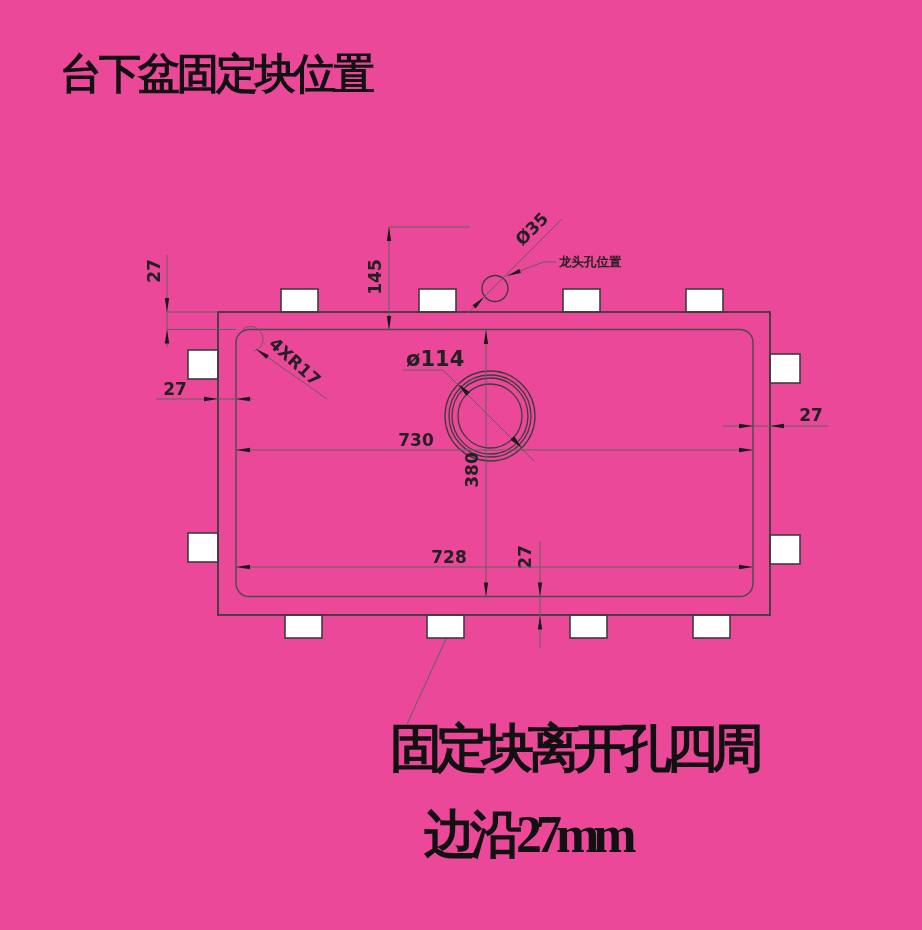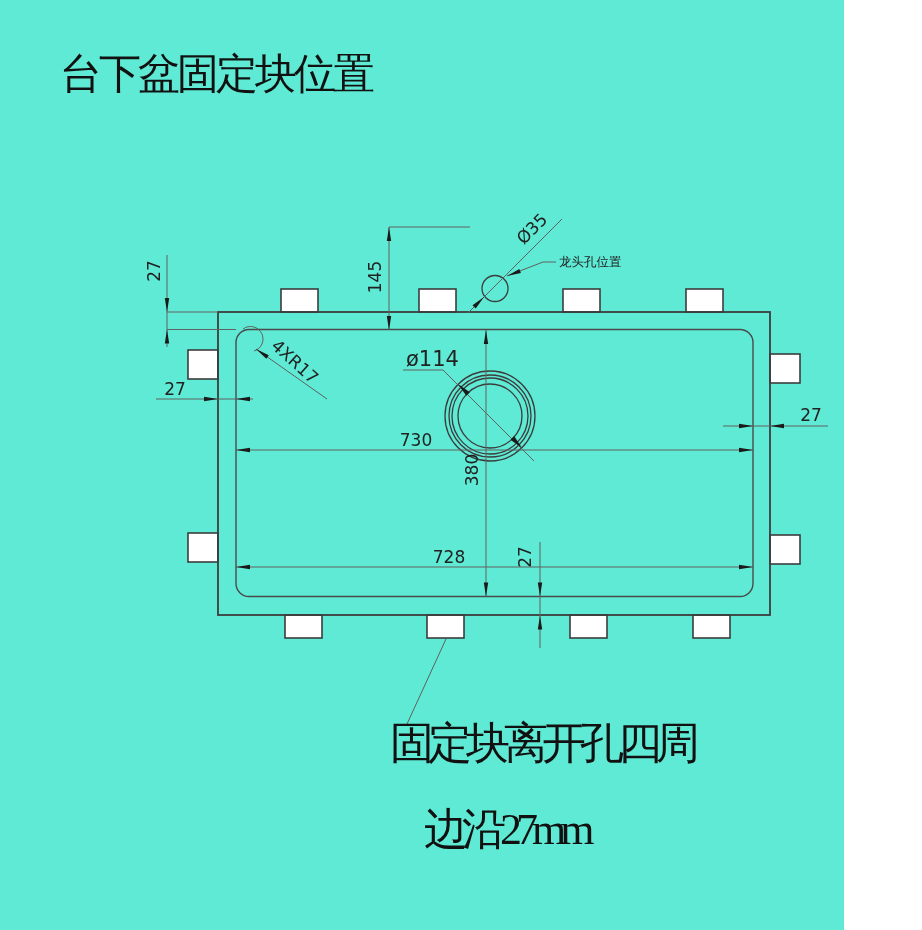--- a/index.html
+++ b/index.html
@@ -1,21 +1,21 @@
 <!DOCTYPE html>
 <html><head>
 <meta charset="utf-8">
 <style>
   html,body{margin:0;padding:0;background:#fff;}
-  .canvas{position:relative;width:844px;height:930px;background:#5eead4;overflow:hidden;
-          font-family:"Liberation Sans","DejaVu Sans",sans-serif;}
+  .canvas{position:relative;width:922px;height:930px;background:#ec4899;overflow:hidden;
+          font-family:"Liberation Sans","DejaVu Sans",sans-serif;font-weight:bold;}
   .title{position:absolute;left:60px;top:50px;font-family:"Liberation Serif","DejaVu Serif",serif;
          font-size:42px;line-height:1.15;letter-spacing:-3px;color:#111;white-space:nowrap;}
   .note{position:absolute;left:390px;font-family:"Liberation Serif","DejaVu Serif",serif;
-        font-size:44px;letter-spacing:-6px;color:#111;white-space:nowrap;}
+        font-size:52px;letter-spacing:-6px;color:#111;white-space:nowrap;}
   .note.l1{top:714px;}
   .note.l2{top:800px;margin-left:34px;}
   svg{position:absolute;left:0;top:0;}
   svg text{font-family:"DejaVu Sans","Liberation Sans",sans-serif;fill:#222;}
   .dimtxt{font-size:17px;}
   .diatxt{font-size:21px;}
   .smalltxt{font-size:12.5px;}
   .outline{stroke:#3c3c3c;stroke-width:1.8;fill:none;}
   .block{stroke:#3c3c3c;stroke-width:1.6;fill:#ffffff;}
   .basin{stroke:#4a4a4a;stroke-width:1.4;fill:none;}

